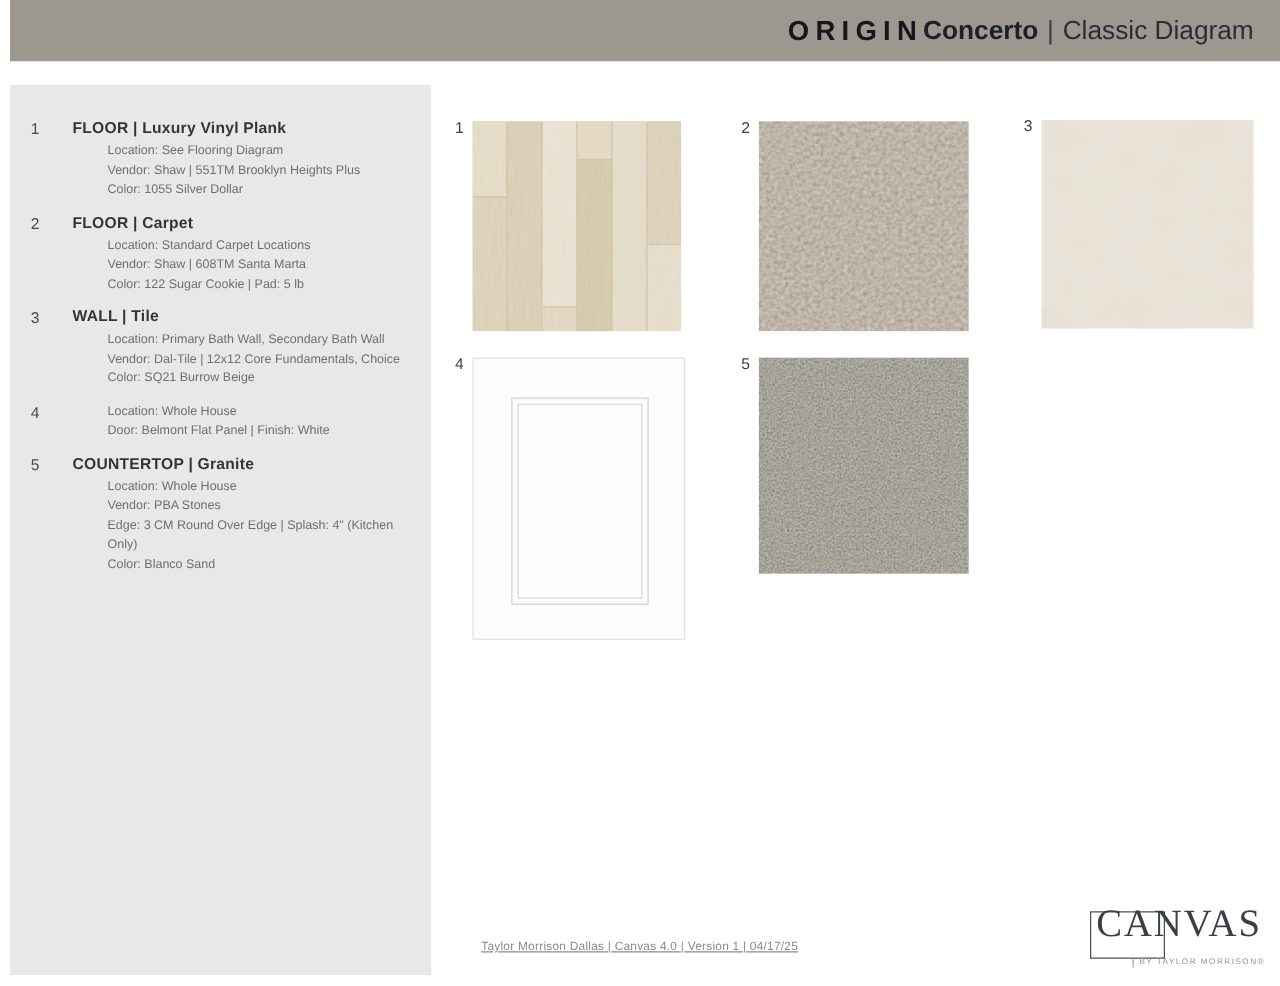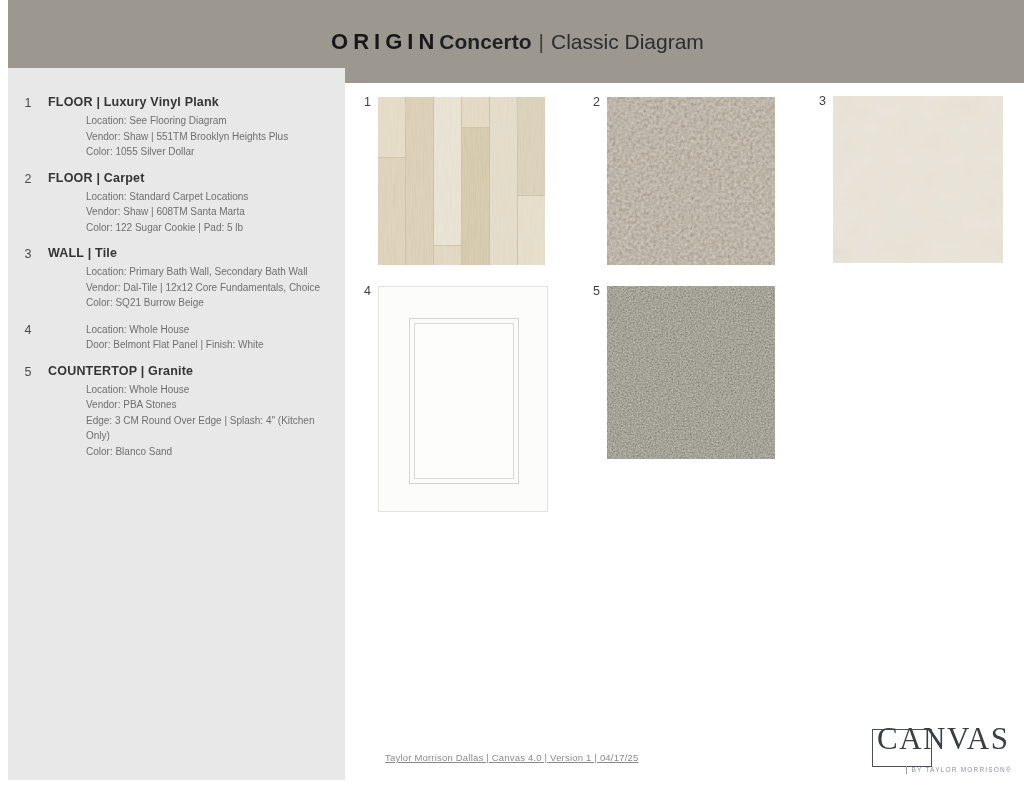--- a/index.html
+++ b/index.html
@@ -13,23 +13,23 @@
   *{margin:0;padding:0;box-sizing:border-box;}
   html,body{width:1024px;height:789px;}
   body{
     position:relative;
     background:#ffffff;
     font-family:"Liberation Sans", sans-serif;
     overflow:hidden;
   }
   
   .header{
-    position:absolute;left:8px;top:0;right:0;height:83px;
+    position:absolute;left:8px;top:0;right:0;height:49px;
     background:var(--header_bg);
-    display:flex;align-items:center;justify-content:center;
+    display:flex;align-items:center;justify-content:flex-end;
     padding:0 21px 0 24px;
   }
   .brand{
     font-size:22px;font-weight:700;letter-spacing:5px;color:#17171b;
   }
   .scheme{font-size:21px;color:#23262b;white-space:nowrap;}
   .scheme-bold{font-weight:700;color:#1d2025;}
   .scheme-sep{margin:0 7px;font-weight:300;color:#3c3f45;}
   .scheme-rest{font-weight:400;color:#2a2d33;}
   
@@ -39,21 +39,21 @@
     padding:27px 16px 0 8px;
   }
   .spec-item{display:flex;margin-bottom:11px;}
   .spec-num{
     width:24px;flex:0 0 24px;text-align:center;
     font-size:12.5px;color:#4a4a4a;padding-top:1px;
   }
   .spec-body{flex:1;padding-left:8px;}
   .spec-title{
     font-size:12.5px;font-weight:700;color:#343434;
-    letter-spacing:0.2px;margin-bottom:4px;
+    letter-spacing:0.2px;margin-bottom:4px;margin-left:10px;
   }
   .spec-detail{font-size:10px;color:#6f6f6f;line-height:15.5px;padding-left:38px;}
   
   .swatch{position:absolute;}
   .swatch svg{display:block;width:100%;height:100%;}
   .swatch-num{
     position:absolute;left:-14px;top:-2px;
     font-size:12.5px;color:#3f3f3f;
   }
   .cabinet{

